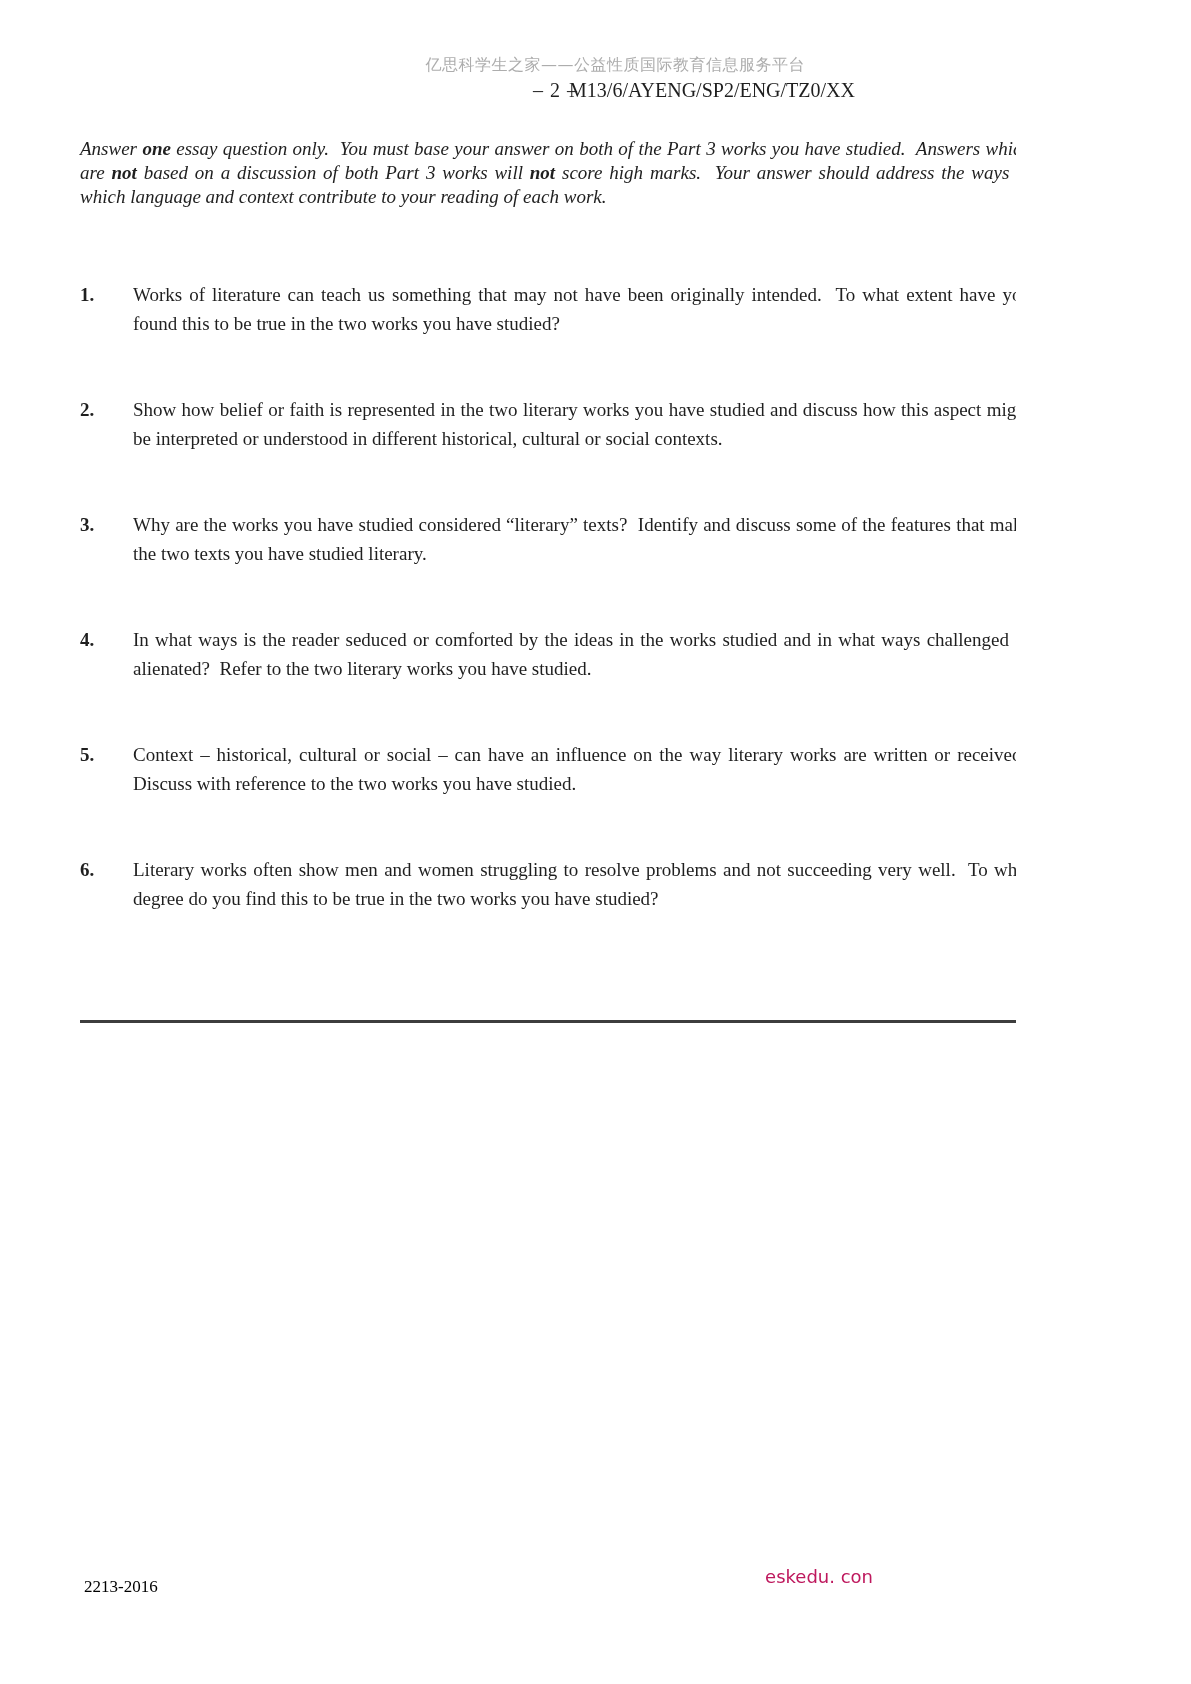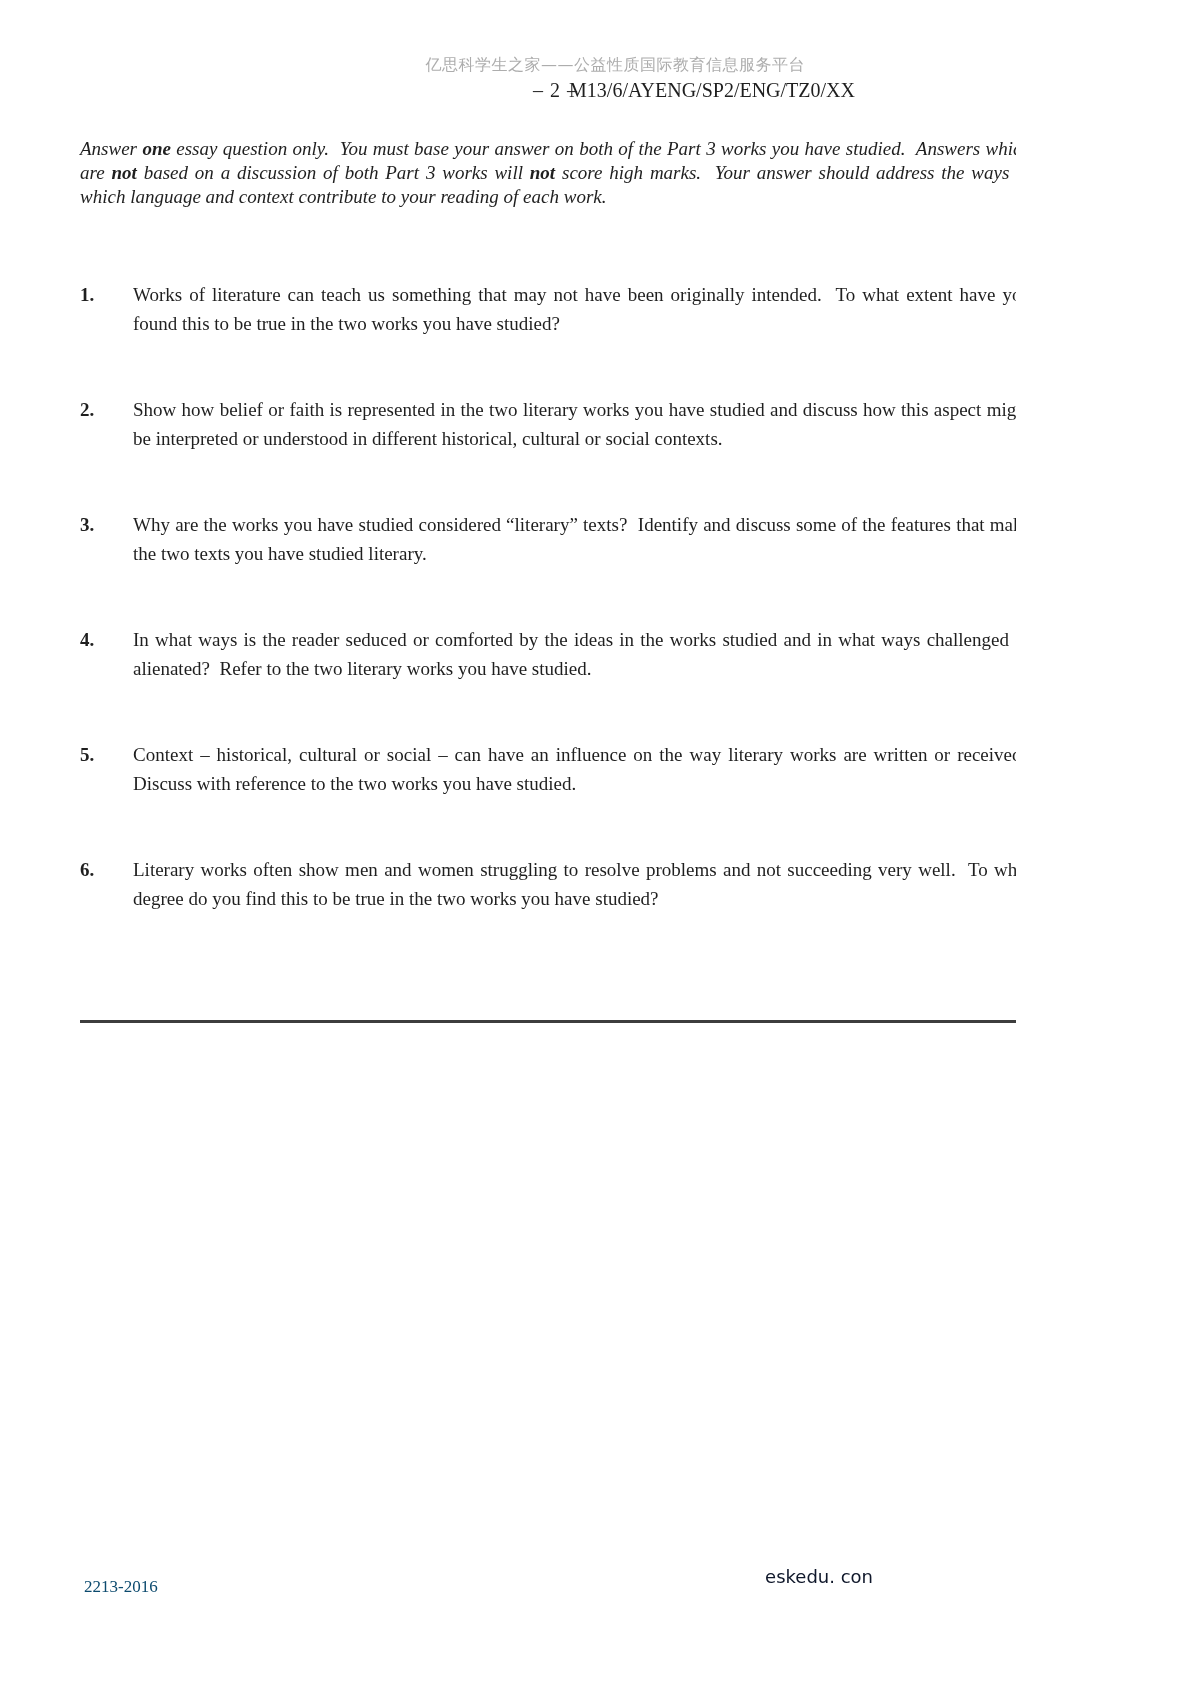--- a/index.html
+++ b/index.html
@@ -75,29 +75,29 @@
     left: 80px;
     width: 951px;
     height: 3px;
     background: #3d3d3d;
   }
   .footer-left {
     position: absolute;
     top: 1577px;
     left: 84px;
     font-size: 17px;
-    color: #0c4a6e;
+    color: #000000;
   }
   .footer-right {
     position: absolute;
     top: 1566px;
     right: 143px;
     font-family: "DejaVu Sans", "Liberation Sans", sans-serif;
     font-size: 18px;
-    color: #0f172a;
+    color: #be185d;
     white-space: nowrap;
   }
 </style>
 </head>
 <body>
 
 <div class="page">
 
   <div class="watermark-top">亿思科学生之家——公益性质国际教育信息服务平台</div>
 

